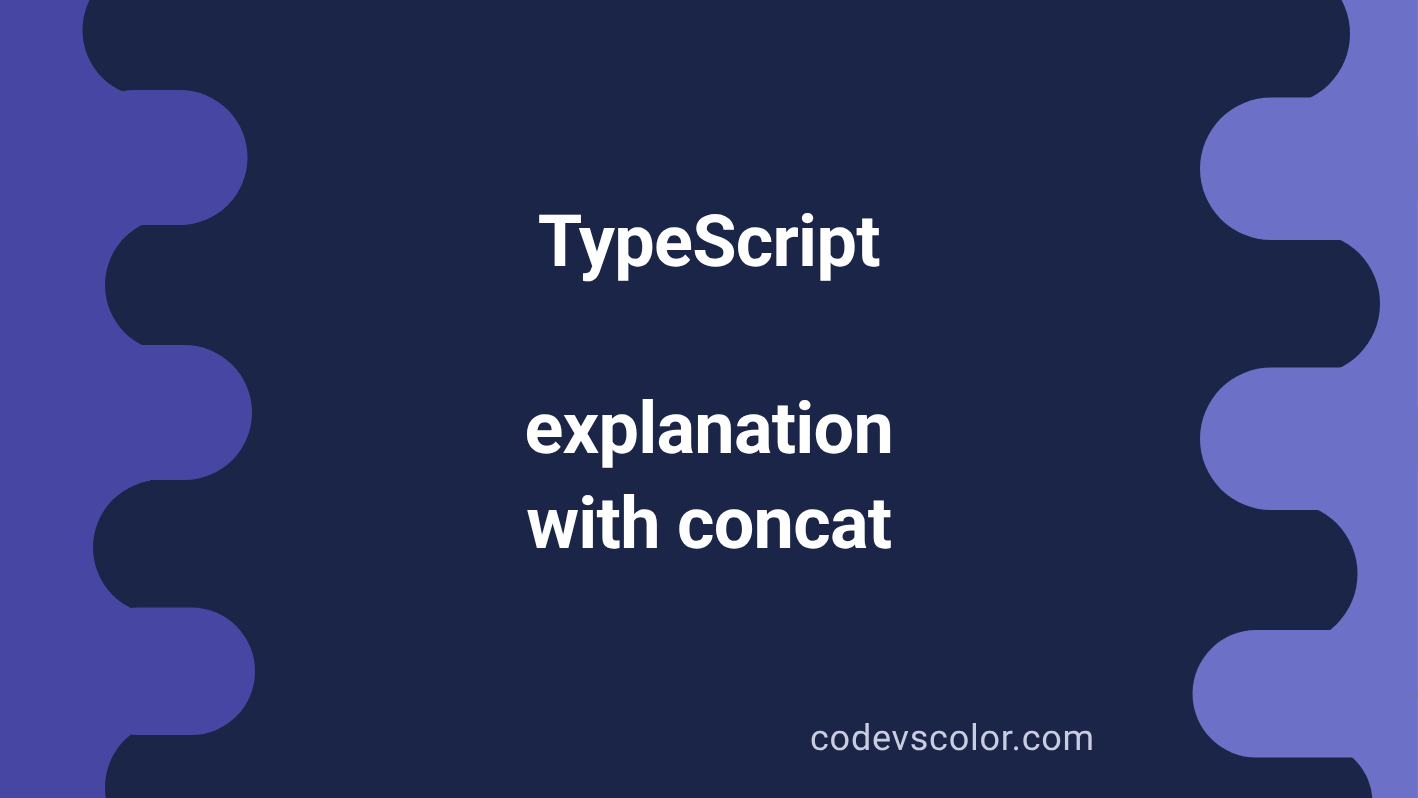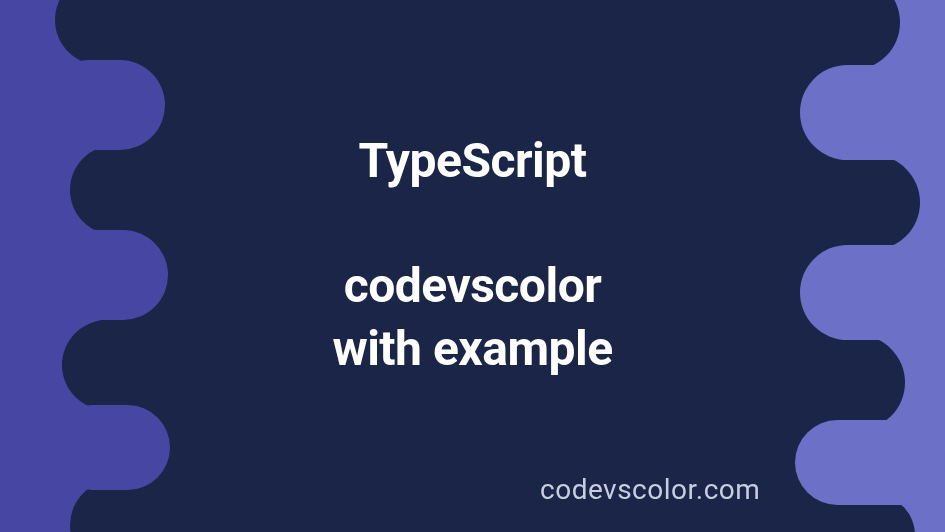--- a/index.html
+++ b/index.html
@@ -90,21 +90,21 @@
       text-align: center;
       line-height: 1.3;
       width: 620px;
       letter-spacing: -0.5px;
     }
     .watermark {
       position: absolute;
       bottom: 26px;
       left: 540px;
       color: #c9cde0;
-      font-size: 28px;
+      font-size: 24px;
       font-weight: 400;
       letter-spacing: 0.5px;
     }
   </style>
 </head>
 <body>
 
 <div class="canvas">
   <div class="bg-left"></div>
   <div class="bg-right"></div>
@@ -125,18 +125,18 @@
   <div class="bump bR3"></div>
   <div class="bump bR4"></div>
 
   <div class="notch notch-right nR1"></div>
   <div class="notch notch-right nR2"></div>
   <div class="notch notch-right nR3"></div>
 
   <div class="title">
     <span>TypeScript</span><br>
     <br>
-    <span>codevscolor</span><br>
-    <span>with example</span>
+    <span>explanation</span><br>
+    <span>with concat</span>
   </div>
 
   <div class="watermark">codevscolor.com</div>
 </div>
 
 </body></html>

